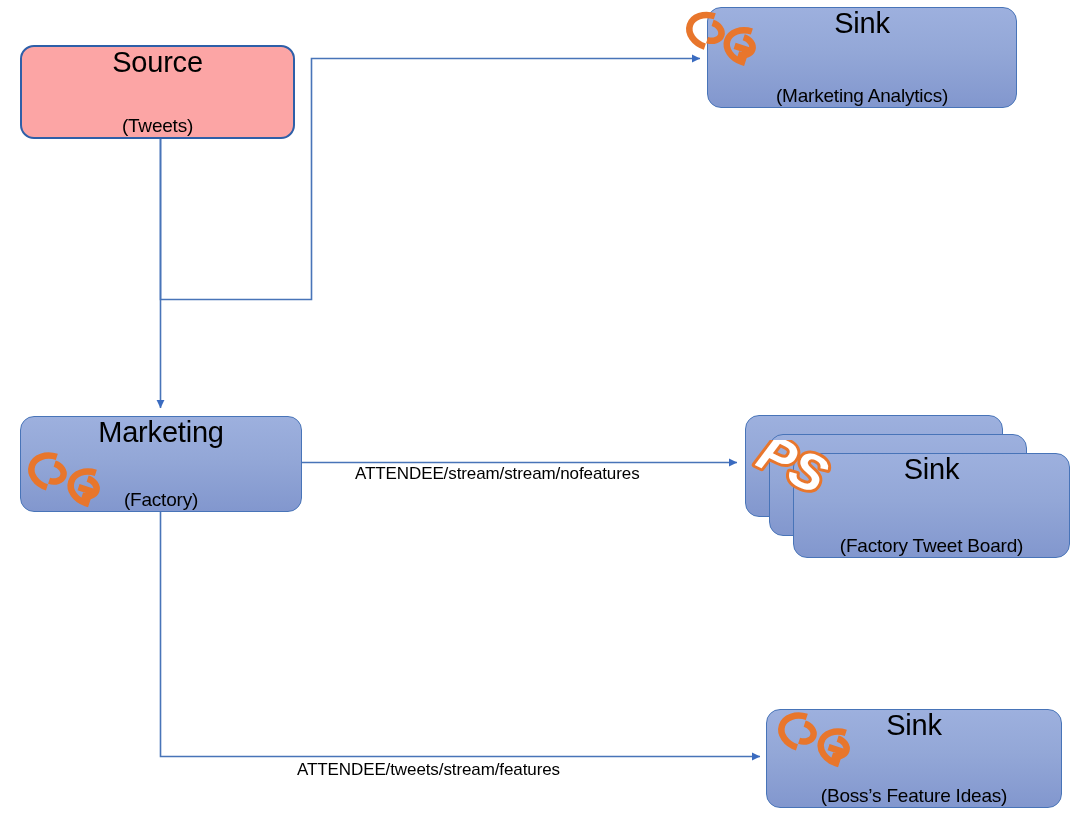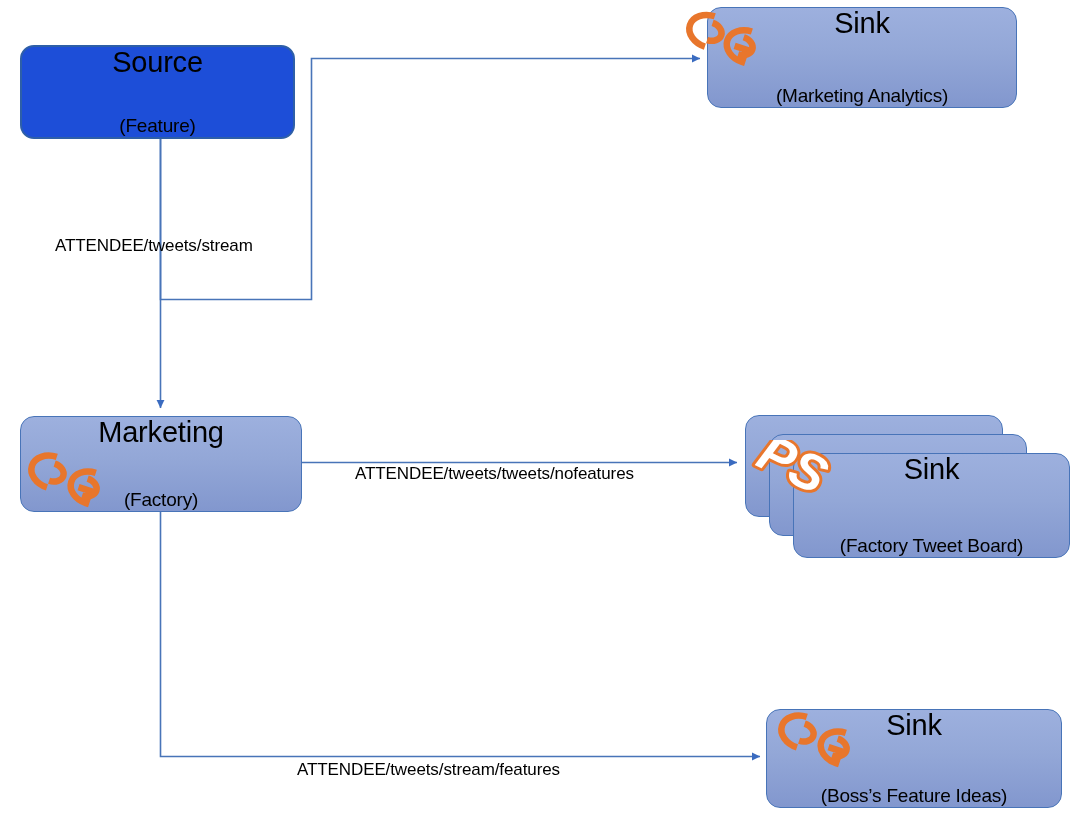--- a/index.html
+++ b/index.html
@@ -34,21 +34,21 @@
     box-sizing: border-box;
     border-radius: 14px;
     display: flex;
     flex-direction: column;
     align-items: center;
     justify-content: space-between;
     text-align: center;
     color: #000000;
   }
   .node.source {
-    background: #1d4ed8;
+    background: #fca5a5;
     border: 2.5px solid #2E5FA8;
   }
   .node.filled {
     border: 1px solid #4874B8;
     background: linear-gradient(to bottom, #9DB0DE 0%, #93A7D7 45%, #8297CE 100%);
   }
   .node .title {
     font-size: 29px;
     line-height: 1.04;
     font-weight: 400;
@@ -110,21 +110,21 @@
       <path d="M302,462.5 L737,462.5" fill="none" stroke="#4874B8" stroke-width="1.6" marker-end="url(#arrowhead)"></path>
     </g>
 
     <g>
       <path d="M160.5,512 L160.5,756.5 L760,756.5" fill="none" stroke="#4874B8" stroke-width="1.6" marker-end="url(#arrowhead)"></path>
     </g>
   </svg>
 
   <div class="node source" style="left:20px; top:45px; width:275px; height:94px;">
     <div class="title">Source</div>
-    <div class="subtitle">(Feature)</div>
+    <div class="subtitle">(Tweets)</div>
   </div>
 
   <div class="node filled" style="left:707px; top:7px; width:310px; height:101px;">
     <div class="title">Sink</div>
     <div class="subtitle">(Marketing Analytics)</div>
   </div>
 
   <svg class="logo" style="left:670px; top:6px; width:100px; height:66px;" viewBox="0 0 100 66">
     <g transform="rotate(18 50 33)">
       <g fill="none" stroke="#E8762C" stroke-width="6.5">
@@ -180,19 +180,18 @@
         <path d="M42,13 A17,13 0 1 0 42,45" stroke-linecap="butt"></path>
         <path d="M42,20 A10,7.5 0 1 1 42,38" stroke-linecap="butt"></path>
       </g>
       <g fill="none" stroke="#E8762C" stroke-width="6.5">
         <path d="M84,16 A18,14 0 1 0 84,48 L84,35 L72,35" stroke-linecap="butt" stroke-linejoin="miter"></path>
         <path d="M78,24 A10,7.5 0 1 1 78,42" stroke-linecap="butt"></path>
       </g>
     </g>
   </svg>
 
-  <div class="edge-label" style="left:55px; top:236px;">ATTENDEE/tweets/stream</div>
 
-  <div class="edge-label" style="left:355px; top:464px;">ATTENDEE/tweets/tweets/nofeatures</div>
+  <div class="edge-label" style="left:355px; top:464px;">ATTENDEE/stream/stream/nofeatures</div>
 
   <div class="edge-label" style="left:297px; top:760px;">ATTENDEE/tweets/stream/features</div>
 
 </div>
 
 </body></html>

